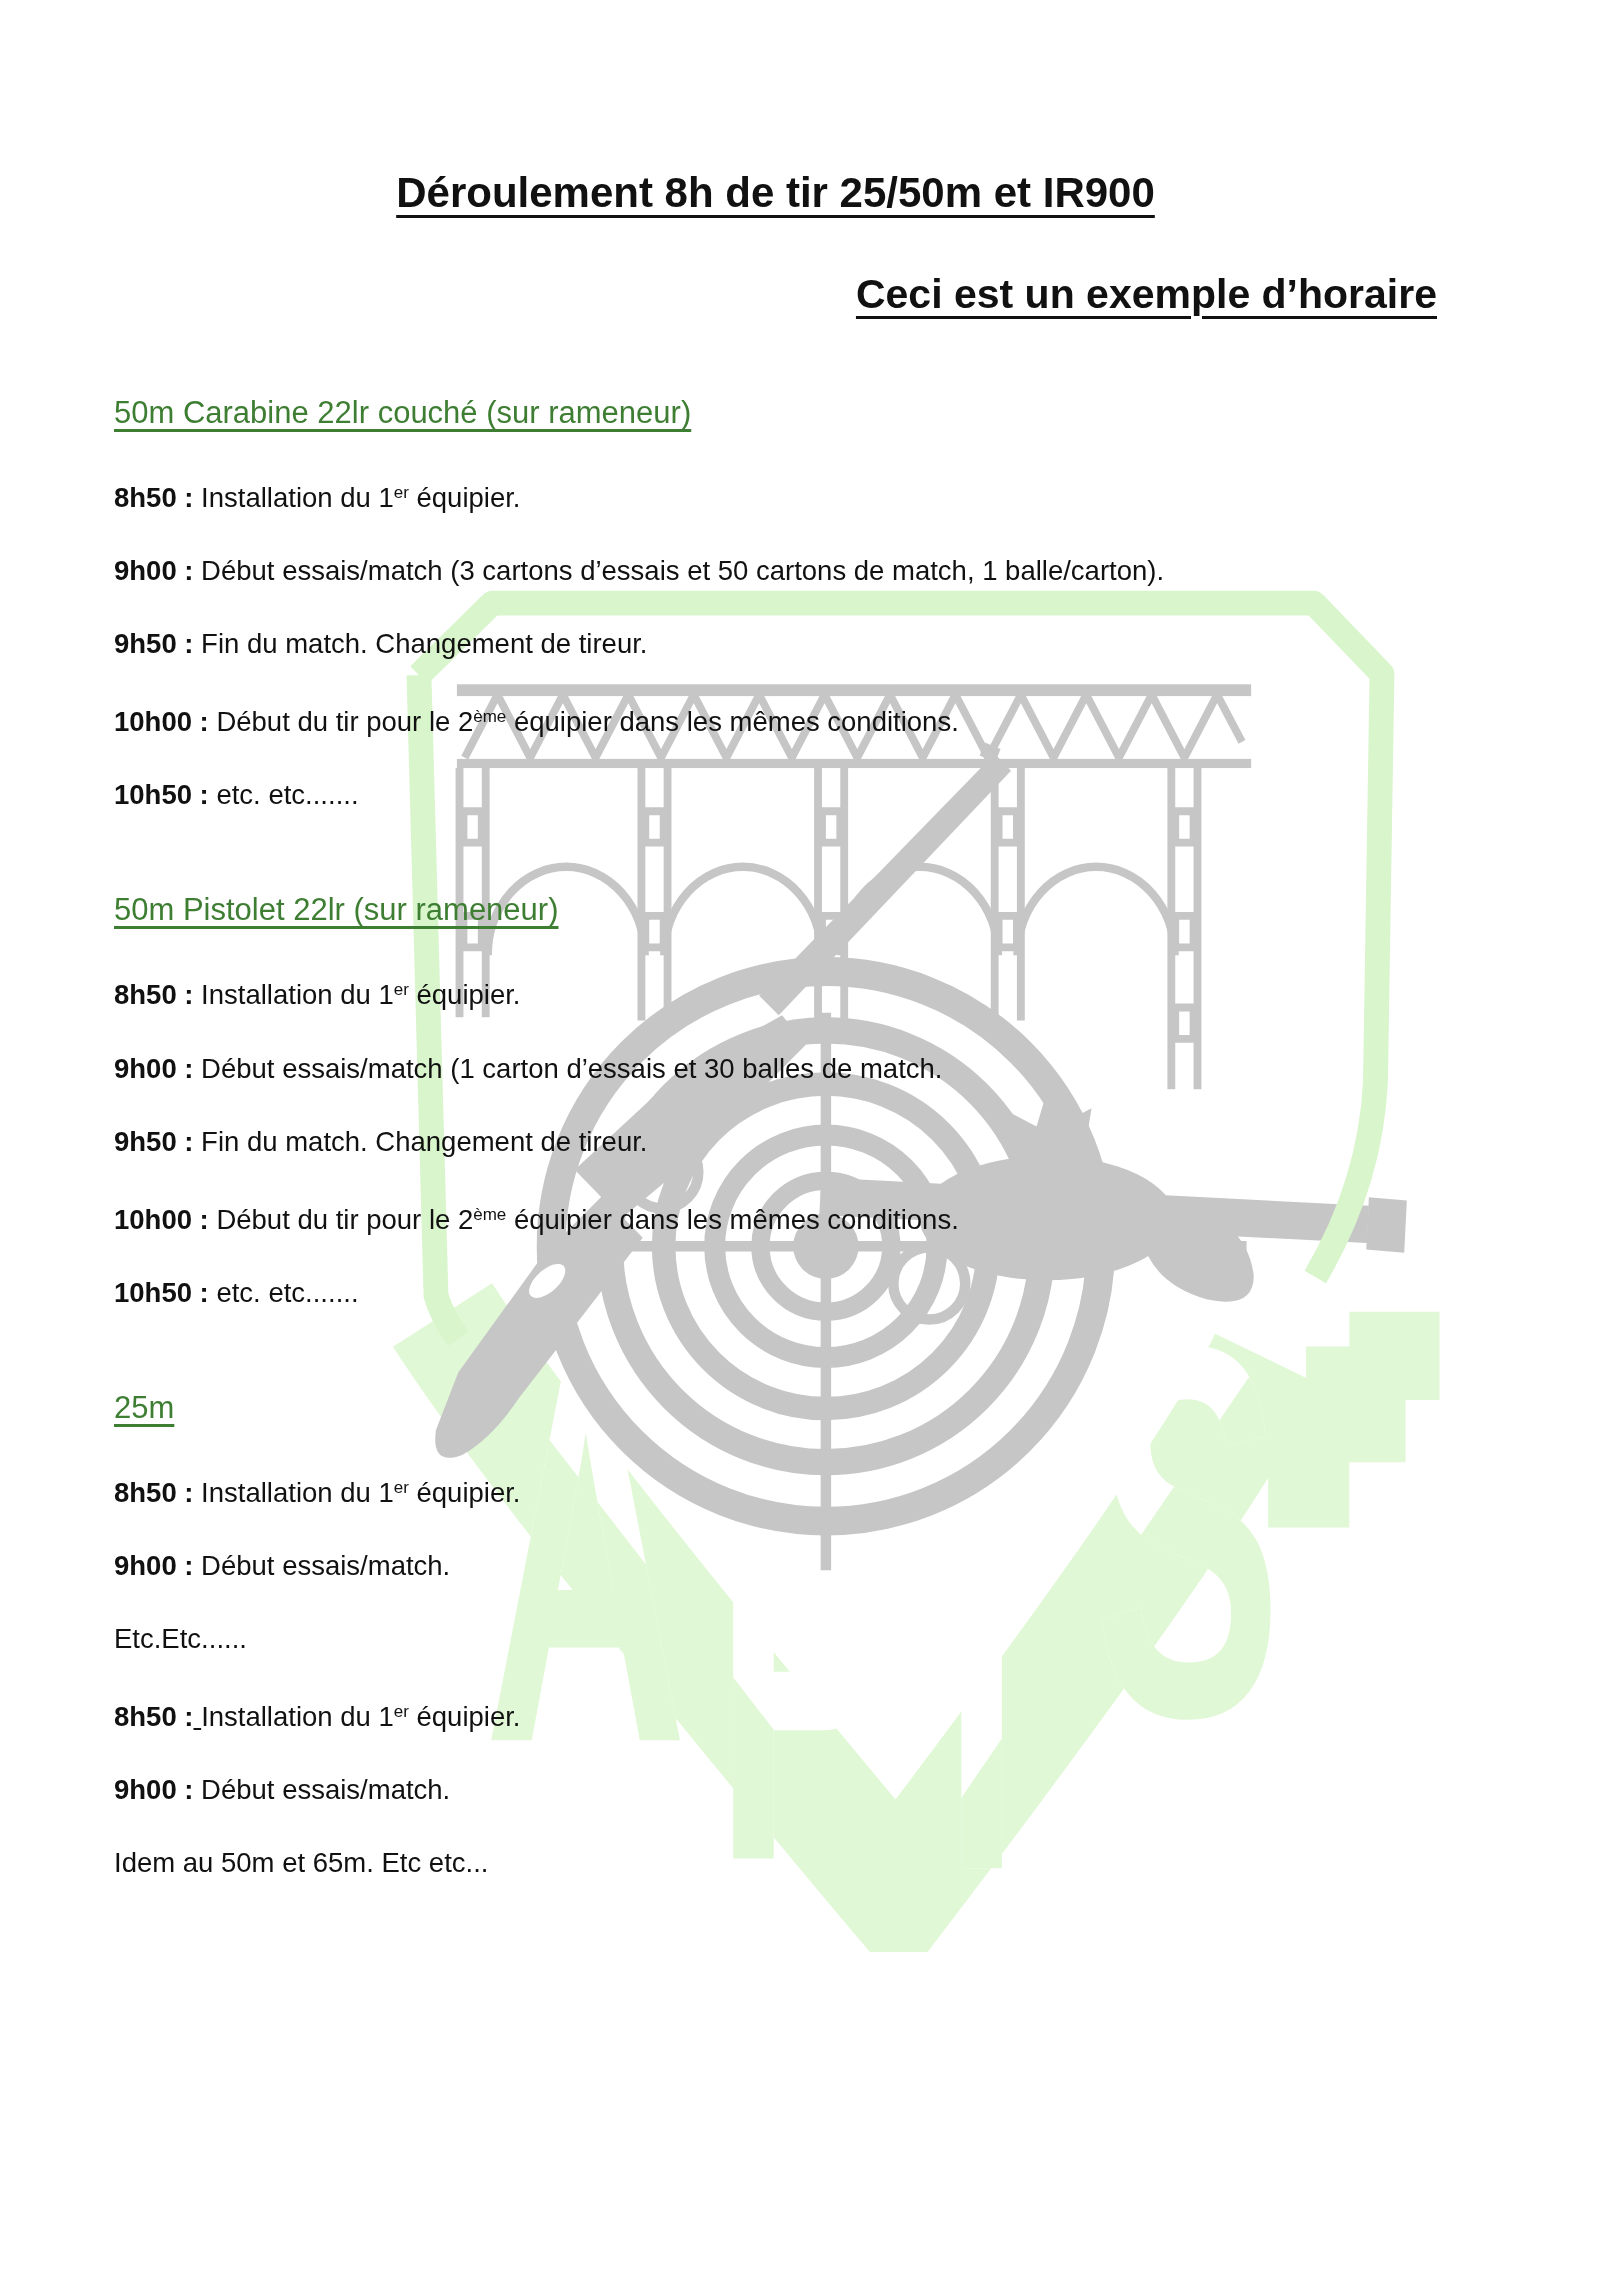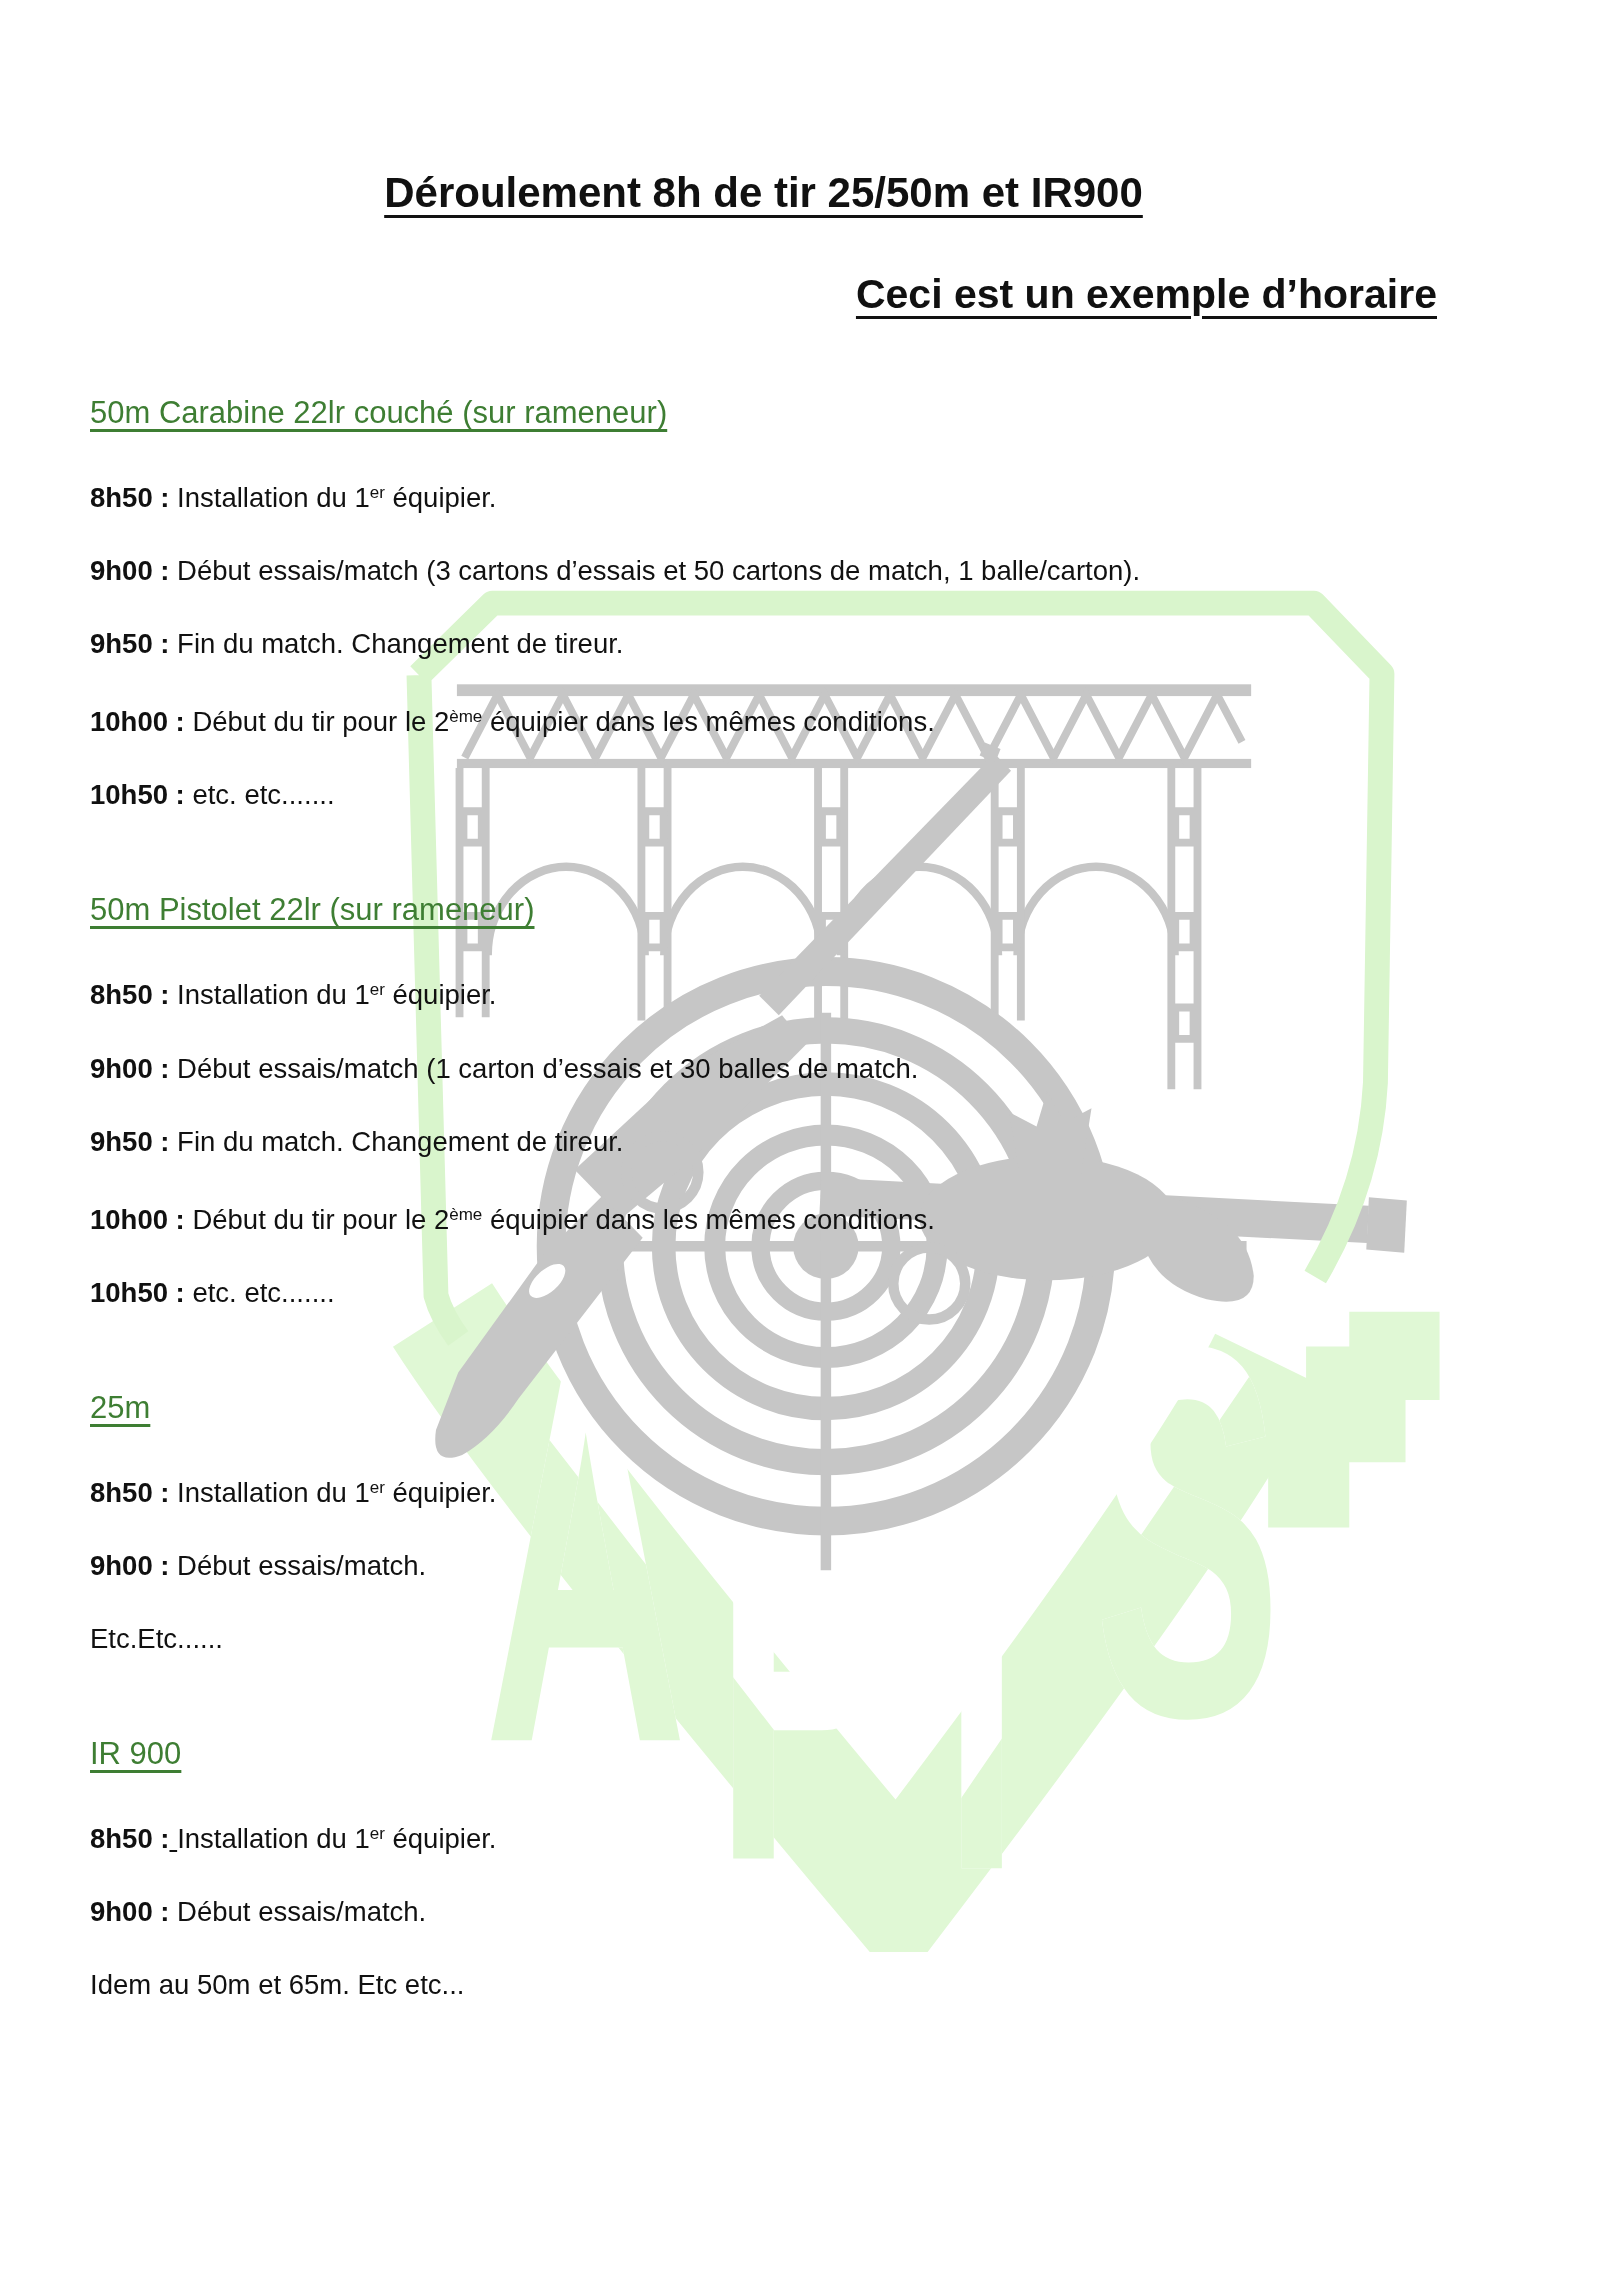--- a/index.html
+++ b/index.html
@@ -25,21 +25,21 @@
   .shield-white{fill:#ffffff;}
   .band{fill:none;stroke:var(--wm-green);stroke-width:180;stroke-linecap:butt;}
   .band-mask-stroke{fill:none;stroke:#000;stroke-width:180;}
   .shield-line{fill:none;stroke:var(--wm-green-line);stroke-width:38;stroke-linejoin:round;}
   .gray-f{fill:var(--wm-gray);stroke:none;}
   .gray-s12{fill:none;stroke:var(--wm-gray);stroke-width:12;}
   .gray-s13{fill:none;stroke:var(--wm-gray);stroke-width:13;}
   .gray-s16{fill:none;stroke:var(--wm-gray);stroke-width:16;}
   .green-f{fill:var(--wm-green);stroke:none;}
   
-  .content{position:relative;z-index:1;padding:169px 186px 0 90px;}
+  .content{position:relative;z-index:1;padding:169px 186px 0 114px;}
   .doc-title{
     font-size:42px;font-weight:bold;text-align:center;
     margin:0 0 54px 0;white-space:nowrap;
     text-decoration:underline;text-decoration-thickness:3.3px;text-underline-offset:7.9px;
   }
   .doc-subtitle{
     font-size:41px;font-weight:bold;text-align:right;
     margin:0;white-space:nowrap;
     text-decoration:underline;text-decoration-thickness:3.3px;text-underline-offset:7.9px;
   }
@@ -142,19 +142,18 @@
       <h3 class="section-heading">50m Pistolet 22lr (sur rameneur)</h3>
       <p class="line"><span class="seg-b ">8h50 :</span><span class=""> Installation du 1</span><span class="seg-sup ">er</span><span class=""> équipier.</span></p>
       <p class="line"><span class="seg-b ">9h00 :</span><span class=""> Début essais/match (1 carton d’essais et 30 balles de match.</span></p>
       <p class="line"><span class="seg-b ">9h50 :</span><span class=""> Fin du match. Changement de tireur.</span></p>
       <p class="line"><span class="seg-b ">10h00 :</span><span class=""> Début du tir pour le 2</span><span class="seg-sup ">ème</span><span class=""> équipier dans les mêmes conditions.</span></p>
       <p class="line"><span class="seg-b ">10h50 :</span><span class=""> etc. etc.......</span></p>
       <h3 class="section-heading">25m</h3>
       <p class="line"><span class="seg-b ">8h50 :</span><span class=""> Installation du 1</span><span class="seg-sup ">er</span><span class=""> équipier.</span></p>
       <p class="line"><span class="seg-b ">9h00 :</span><span class=""> Début essais/match.</span></p>
       <p class="line"><span class="">Etc.Etc......</span></p>
-      <h3 class="section-heading">IR 900</h3>
       <p class="line"><span class="seg-b ">8h50 :</span><span class="seg-u "> </span><span class=""> Installation du 1</span><span class="seg-sup ">er</span><span class=""> équipier.</span></p>
       <p class="line"><span class="seg-b ">9h00 :</span><span class=""> Début essais/match.</span></p>
       <p class="line"><span class="">Idem au 50m et 65m. Etc etc...</span></p>
     </div>
 </div>
 
 
 </body></html>

